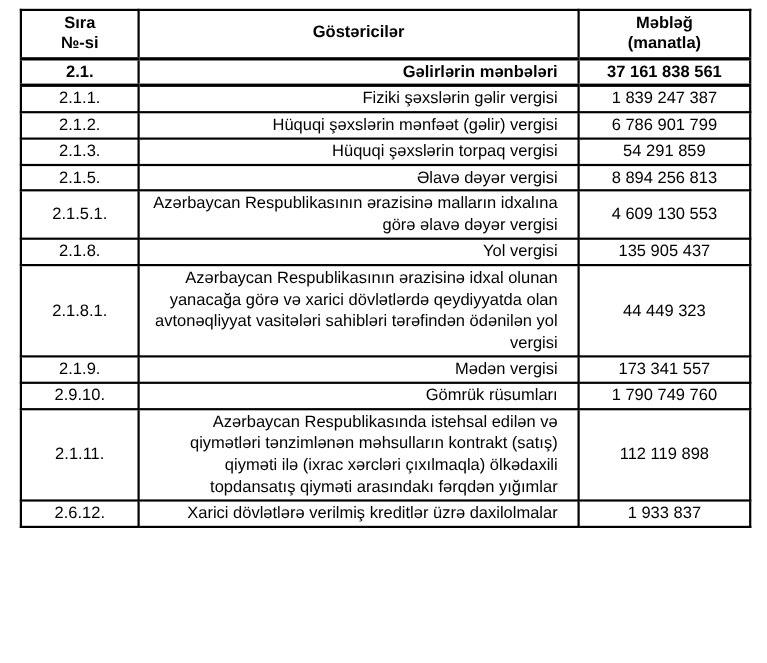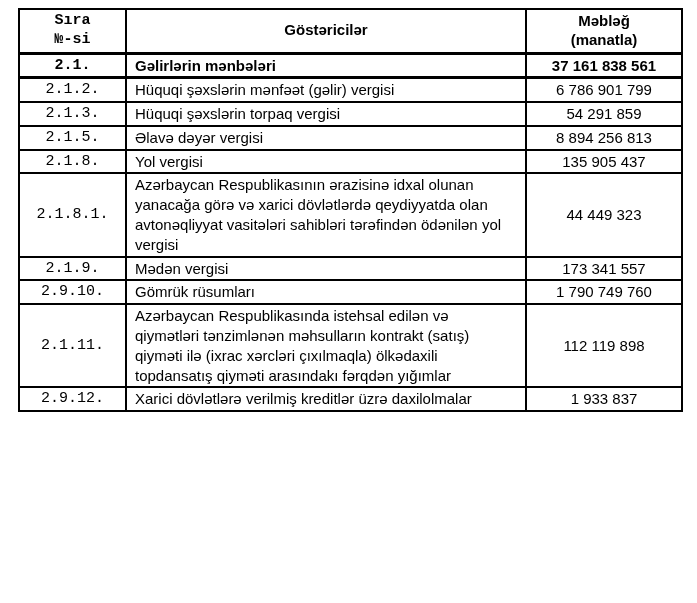--- a/index.html
+++ b/index.html
@@ -35,24 +35,24 @@
     white-space: pre-line;
     padding: 2px 4px;
     border-bottom-width: 3px;
   }
   .revenue-table td {
     font-size: 15px;
     line-height: 1.32;
     padding: 1px 4px;
     vertical-align: middle;
   }
-  .col-no  { width: 107px; text-align: center; font-family: Liberation Mono, monospace; }
+  .col-no  { width: 107px; text-align: center; }
   .col-ind { width: 400px; text-align: left; }
   .col-amt { width: 156px; text-align: center; }
-  td.col-ind { padding-left: 8px; padding-right: 18px; }
+  td.col-ind { padding-left: 8px; padding-right: 18px; text-align: right; }
   tr.bold-row td { font-weight: bold; }
   tbody tr:first-child td { border-bottom-width: 3px; margin-top: 29px; }
 </style>
 </head>
 <body>
 
 <div class="page">
   <table class="revenue-table">
     <thead>
       <tr>
@@ -63,33 +63,43 @@
 (manatla)</th>
       </tr>
     </thead>
     <tbody>
         <tr class="bold-row">
     <td class="col-no">2.1.</td>
     <td class="col-ind">Gəlirlərin mənbələri</td>
     <td class="col-amt">37 161 838 561</td>
   </tr>
         <tr>
+    <td class="col-no">2.1.1.</td>
+    <td class="col-ind">Fiziki şəxslərin gəlir vergisi</td>
+    <td class="col-amt">1 839 247 387</td>
+  </tr>
+        <tr>
     <td class="col-no">2.1.2.</td>
     <td class="col-ind">Hüquqi şəxslərin mənfəət (gəlir) vergisi</td>
     <td class="col-amt">6 786 901 799</td>
   </tr>
         <tr>
     <td class="col-no">2.1.3.</td>
     <td class="col-ind">Hüquqi şəxslərin torpaq vergisi</td>
     <td class="col-amt">54 291 859</td>
   </tr>
         <tr>
     <td class="col-no">2.1.5.</td>
     <td class="col-ind">Əlavə dəyər vergisi</td>
     <td class="col-amt">8 894 256 813</td>
+  </tr>
+        <tr>
+    <td class="col-no">2.1.5.1.</td>
+    <td class="col-ind">Azərbaycan Respublikasının ərazisinə malların idxalına görə əlavə dəyər vergisi</td>
+    <td class="col-amt">4 609 130 553</td>
   </tr>
         <tr>
     <td class="col-no">2.1.8.</td>
     <td class="col-ind">Yol vergisi</td>
     <td class="col-amt">135 905 437</td>
   </tr>
         <tr>
     <td class="col-no">2.1.8.1.</td>
     <td class="col-ind">Azərbaycan Respublikasının ərazisinə idxal olunan yanacağa görə və xarici dövlətlərdə qeydiyyatda olan avtonəqliyyat vasitələri sahibləri tərəfindən ödənilən yol vergisi</td>
     <td class="col-amt">44 449 323</td>
@@ -103,19 +113,19 @@
     <td class="col-no">2.9.10.</td>
     <td class="col-ind">Gömrük rüsumları</td>
     <td class="col-amt">1 790 749 760</td>
   </tr>
         <tr>
     <td class="col-no">2.1.11.</td>
     <td class="col-ind">Azərbaycan Respublikasında istehsal edilən və qiymətləri tənzimlənən məhsulların kontrakt (satış) qiyməti ilə (ixrac xərcləri çıxılmaqla) ölkədaxili topdansatış qiyməti arasındakı fərqdən yığımlar</td>
     <td class="col-amt">112 119 898</td>
   </tr>
         <tr>
-    <td class="col-no">2.9.12.</td>
+    <td class="col-no">2.6.12.</td>
     <td class="col-ind">Xarici dövlətlərə verilmiş kreditlər üzrə daxilolmalar</td>
     <td class="col-amt">1 933 837</td>
   </tr>
       </tbody>
   </table>
 </div>
 
 </body></html>

